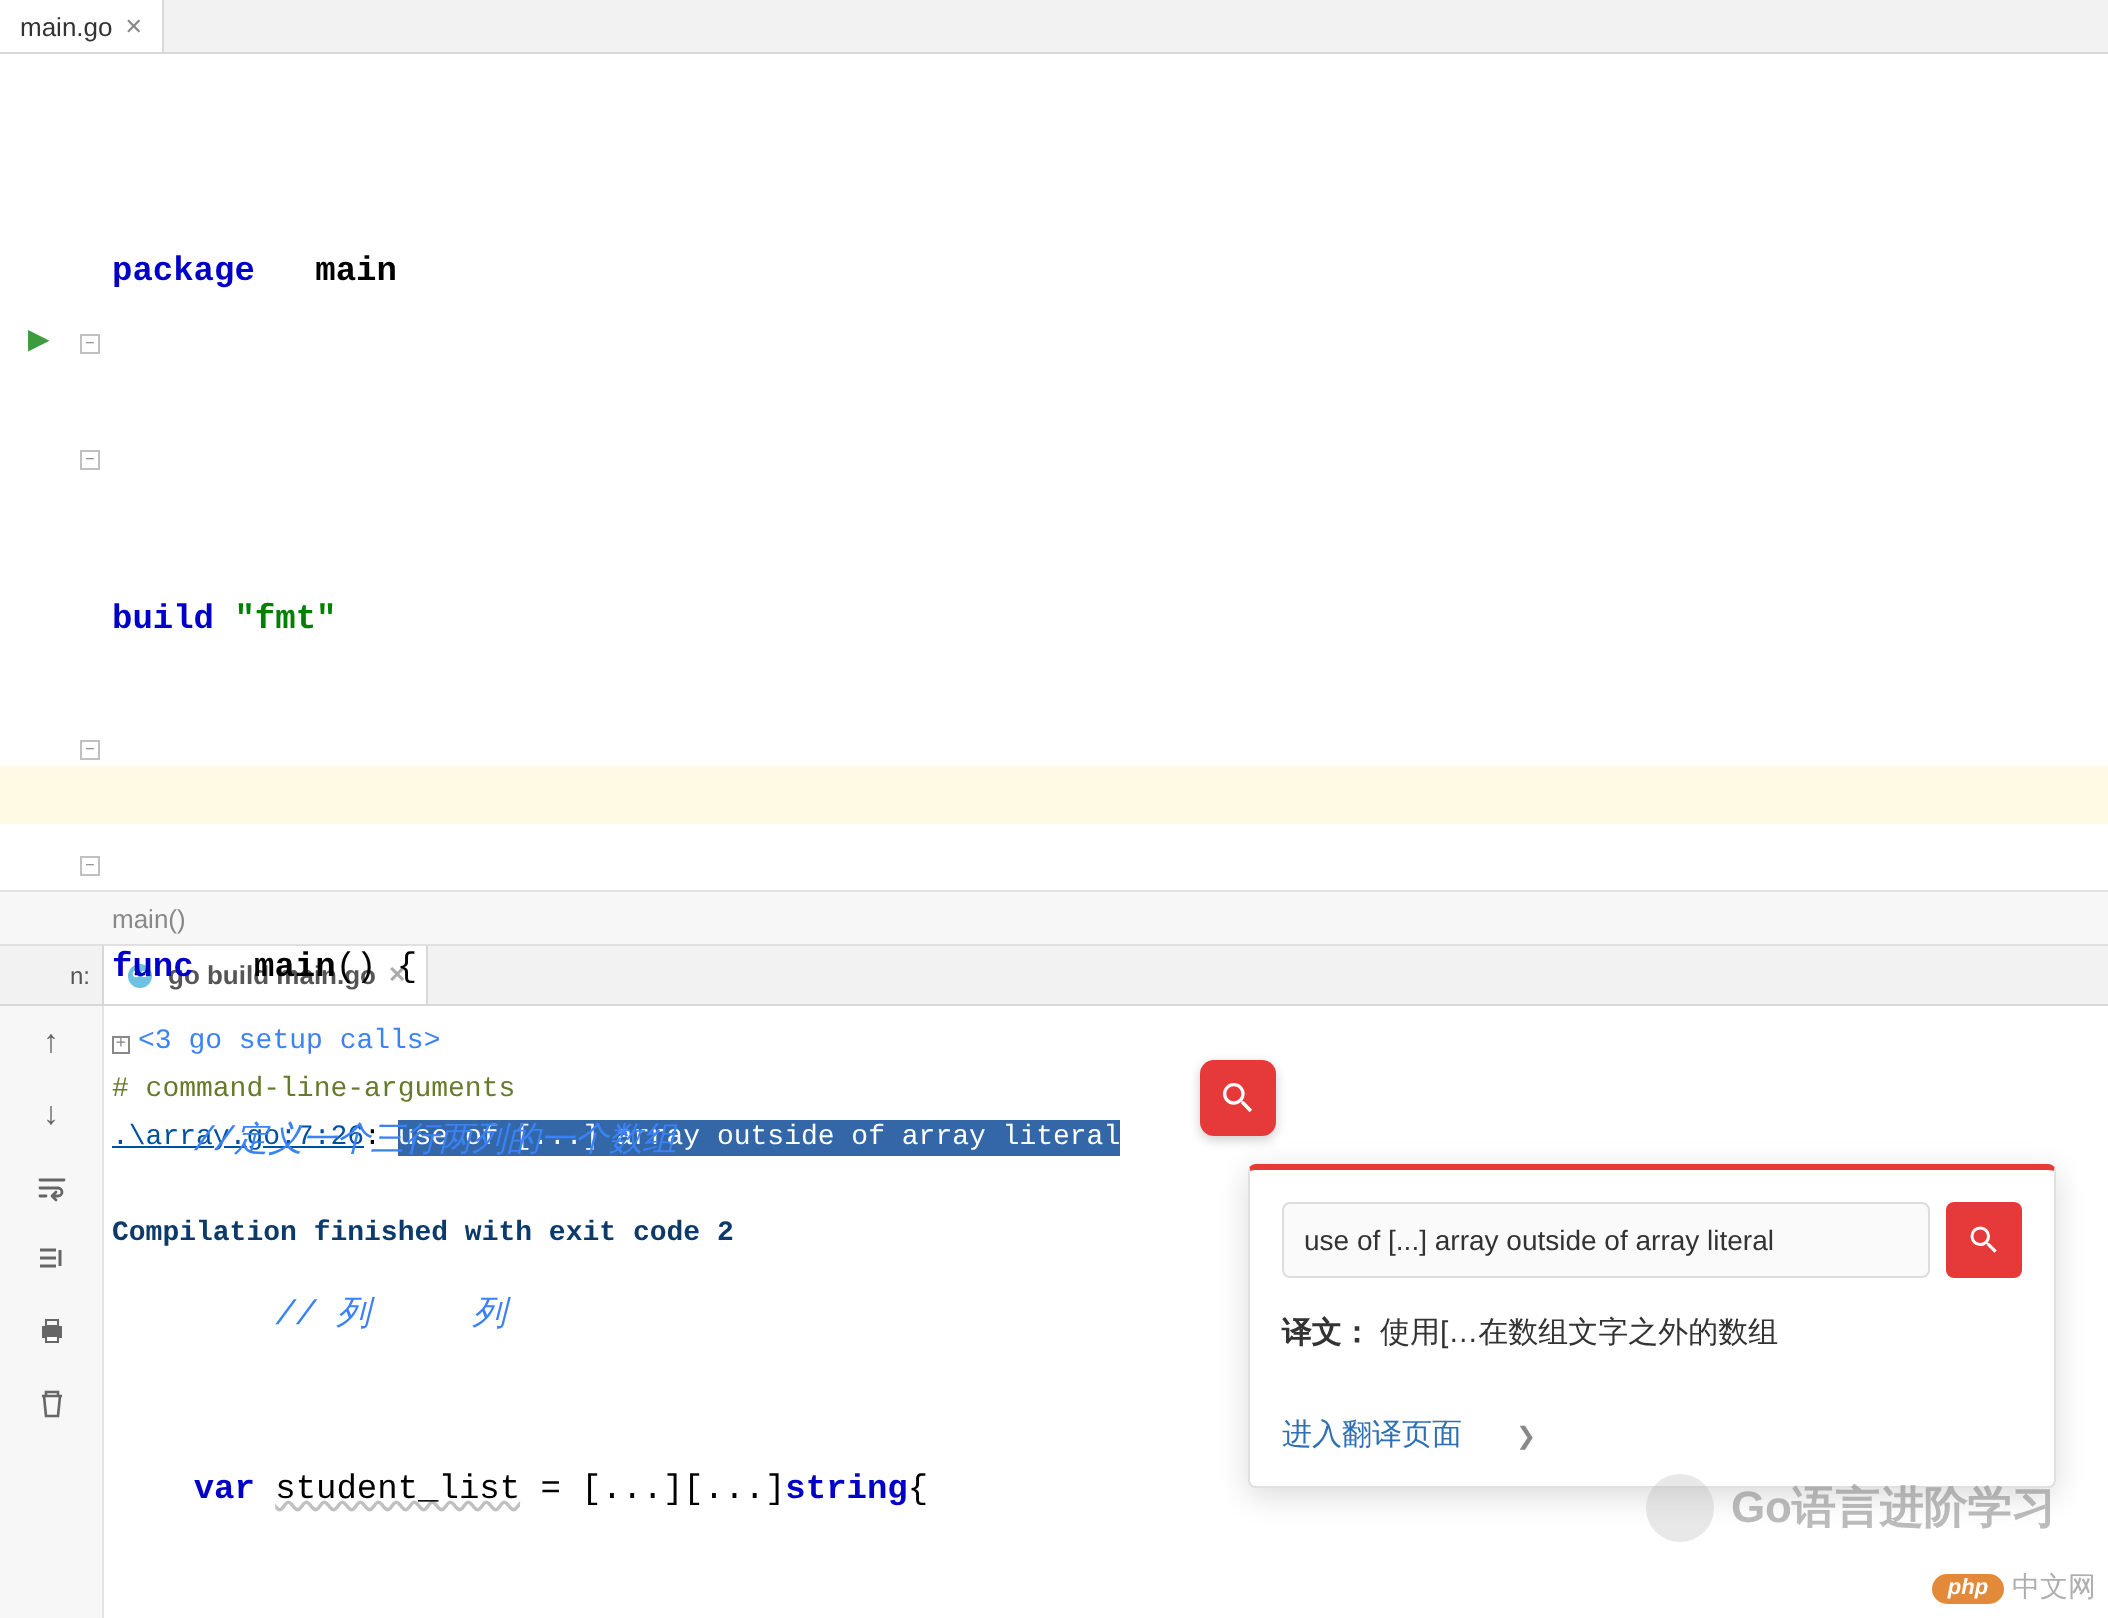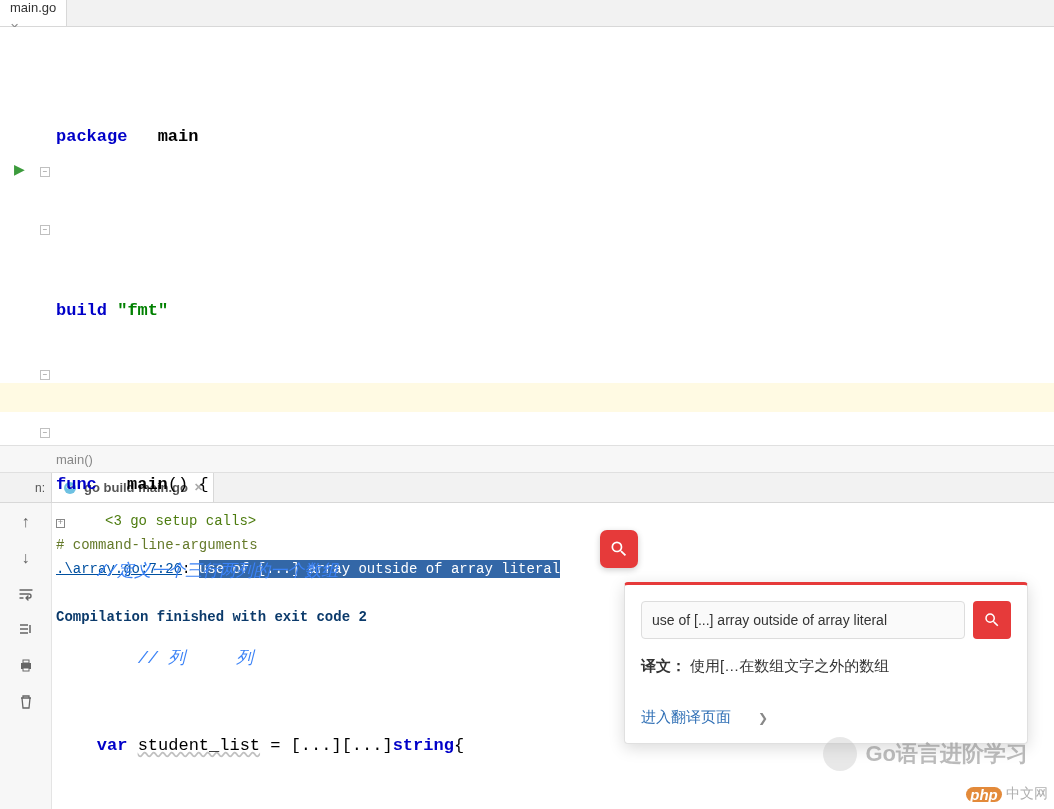--- a/index.html
+++ b/index.html
@@ -17,25 +17,24 @@
       background: #f2f2f2;
       border-bottom: 1px solid #d8d8d8;
       display: flex;
       align-items: stretch;
     }
     .tab {
       background: #fff;
       border-right: 1px solid #d8d8d8;
       padding: 0 10px;
       display: flex;
-      align-items: flex-start;
+      align-items: center;
       gap: 6px;
       font-size: 13px;
       color: #333;
-      flex-direction: column;
     }
     .tab .close {
       color: #888;
       font-size: 11px;
       cursor: pointer;
     }
     .editor-area {
       display: flex;
       height: 418px;
       background: #fff;
@@ -169,21 +168,21 @@
       display: inline-block;
       width: 9px;
       height: 9px;
       border: 1px solid #888;
       text-align: center;
       line-height: 7px;
       font-size: 9px;
       color: #888;
       margin-right: 4px;
     }
-    .out-gray { color: #4d7c0f; margin-left: 36px; }
+    .out-gray { color: #3b82f6; }
     .out-teal { color: #657a2a; }
     .out-link { color: #0050a0; text-decoration: underline; cursor: pointer; }
     .out-sel {
       background: #3367a7;
       color: #fff;
       padding: 1px 0;
     }
     .out-navy { color: #0b3a6b; font-weight: bold; }
     .search-fab {
       position: absolute;
@@ -276,21 +275,21 @@
       gap: 4px;
       color: rgba(120,120,120,0.6);
       font-size: 14px;
     }
     .wm2-badge {
       width: 36px;
       height: 15px;
       background: #e38a3a;
       color: #fff;
       border-radius: 9px;
-      font-size: 15px;
+      font-size: 11px;
       display: flex;
       align-items: center;
       justify-content: center;
       font-style: italic;
       font-weight: bold;
     }
   </style>
 </head>
 <body>
 

